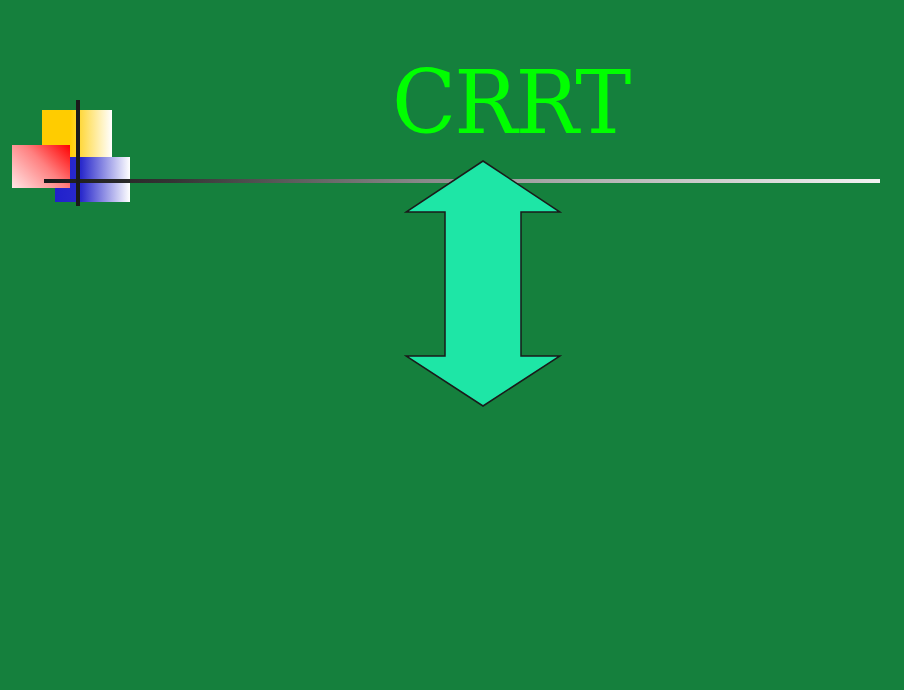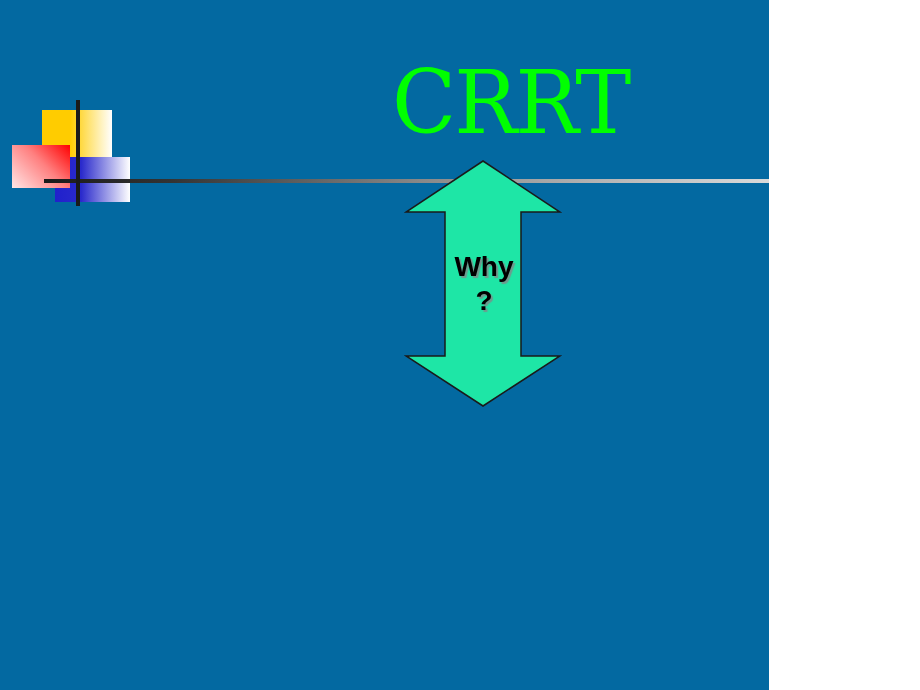--- a/index.html
+++ b/index.html
@@ -2,23 +2,23 @@
 <html><head>
   <meta charset="utf-8">
   <style>
     html, body {
       margin: 0;
       padding: 0;
       background: #ffffff;
     }
     .slide {
       position: relative;
-      width: 769px;
+      width: 904px;
       height: 690px;
-      background: #0369a1;
+      background: #15803d;
       overflow: hidden;
     }
     
     .deco {
       position: absolute;
       left: 0;
       top: 0;
       width: 920px;
       height: 690px;
     }
@@ -124,19 +124,15 @@
     <div class="hline"></div>
     <div class="vline"></div>
   </div>
 
   <div class="title">CRRT</div>
 
   <svg class="arrow" viewBox="0 0 158 248" xmlns="http://www.w3.org/2000/svg">
     <polygon points="79,1 156,52 117,52 117,196 156,196 79,246 2,196 41,196 41,52 2,52" fill="#1ee6a6" stroke="#1a1a1a" stroke-width="1.5" stroke-linejoin="miter"></polygon>
   </svg>
 
-  <div class="why">
-    <div>Why</div>
-    <div>?</div>
-  </div>
 
 
 </div>
 
 </body></html>

